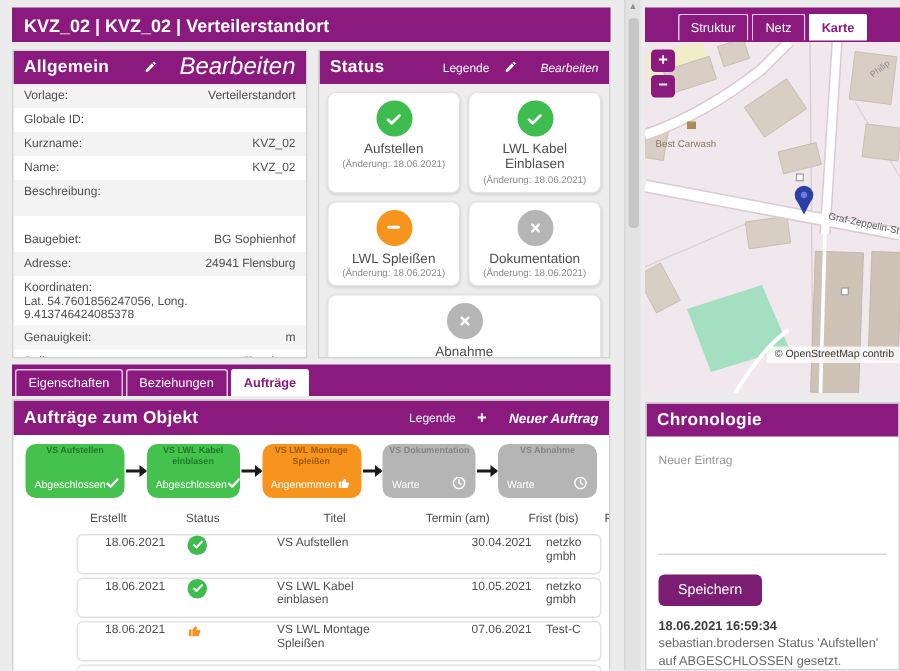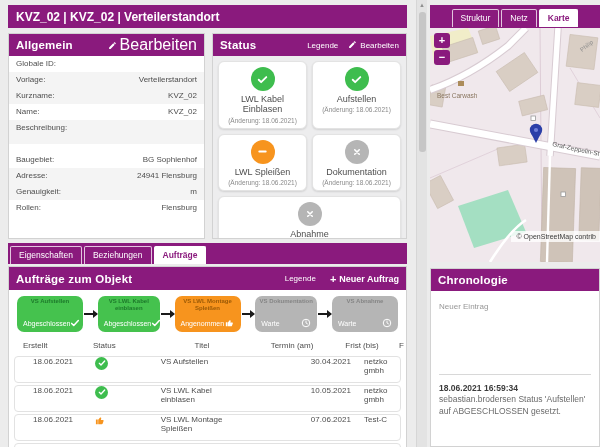--- a/index.html
+++ b/index.html
@@ -5,21 +5,21 @@
   * { margin:0; padding:0; box-sizing:border-box; }
   html,body { width:600px; height:447px; overflow:hidden; background:#ececec;
               font-family:"Liberation Sans", sans-serif; }
   #app { position:relative; width:600px; height:447px; }
 
   .purple-bar { background:#8a1a7d; color:#fff; display:flex; align-items:center; }
   .panel { position:absolute; background:#fff; border:1px solid #d2d2d2; overflow:hidden; }
   .panel-header { height:22px; padding:0 7px; justify-content:space-between; flex:none; }
   .panel-title { font-size:11.5px; font-weight:bold; letter-spacing:.2px; }
   .hdr-actions { display:flex; align-items:center; gap:10px; font-size:8px; }
-  .hdr-action { display:flex; align-items:center; gap:3px; cursor:pointer; }
+  .hdr-action { display:flex; align-items:center; gap:15px; cursor:pointer;font-style:italic; }
   .icon-svg { display:inline-block; vertical-align:middle; }
 
   
   #window-title-bar { position:absolute; left:8px; top:5px; width:399px; height:23px;
                       padding:0 8px; font-size:12px; font-weight:bold; }
 
   
   #allgemein-panel { left:8px; top:33px; width:197px; height:206px; display:flex; flex-direction:column; }
   .fields { font-size:8px; color:#4e4e4e; }
   .field-row { display:flex; justify-content:space-between; padding:3px 7px; line-height:1.25; }
@@ -61,21 +61,21 @@
   .chip.waiting { background:#b5b5b5; } .chip.waiting .chip-title { color:#858585; }
   .chip-title { font-size:6px; text-align:center; line-height:1.15; font-weight:bold; }
   .chip-status { display:flex; justify-content:space-between; align-items:center;
                  font-size:7px; padding:0 2px; }
   .wf-arrow { flex:1; min-width:10px; height:2px; background:#1a1a1a; position:relative; margin:0 1px; }
   .wf-arrow::after { content:""; position:absolute; right:-1px; top:-3px;
                      border-left:5px solid #1a1a1a; border-top:4px solid transparent;
                      border-bottom:4px solid transparent; }
 
   
-  #orders-table { font-size:8px; color:#4e4e4e; }
+  #orders-table { font-size:8px; color:#4e4e4e;padding-left:37px; }
   .t-head { display:flex; padding:4px 0 3px; }
   .t-head > div { line-height:1.2; }
   .col-erstellt { width:84px; padding-left:14px; }
   .col-status { width:56px; }
   .col-titel { width:106px; padding-left:20px; }
   .col-termin { width:74px; text-align:center; }
   .col-frist { width:66px; text-align:center; }
   .col-firma { flex:1; text-align:left; padding-left:4px; overflow:hidden; white-space:nowrap; }
   .t-row { display:flex; align-items:flex-start; background:#fff; border:1px solid #e2e2e2;
            border-radius:4px; margin:2px 5px; min-height:27px; cursor:pointer; }
@@ -128,27 +128,27 @@
       <span class="hdr-action">
         <span class="icon-svg">
           <svg width="9" height="9" viewBox="0 0 24 24">
               <path fill="#fff" d="M3 17.2V21h3.8L17.8 10 14 6.2 3 17.2zM20.7 7.1c.4-.4.4-1 0-1.4l-2.4-2.4c-.4-.4-1-.4-1.4 0l-1.8 1.8 3.8 3.8 1.8-1.8z"></path>
             </svg>
         </span>
         <span>Bearbeiten</span>
       </span>
     </div>
     <div class="fields">
+      <div class="field-row striped">
+        <span>Vorlage:</span>
+          <span>Verteilerstandort</span>
+        </div>
       <div class="field-row">
         <span>Globale ID:</span>
           <span></span>
-        </div>
-      <div class="field-row striped">
-        <span>Vorlage:</span>
-          <span>Verteilerstandort</span>
         </div>
       <div class="field-row striped">
         <span>Kurzname:</span>
           <span>KVZ_02</span>
         </div>
       <div class="field-row">
         <span>Name:</span>
           <span>KVZ_02</span>
         </div>
       <div class="field-row striped tall">
@@ -157,20 +157,24 @@
         </div>
       <div class="spacer"></div>
       <div class="field-row">
         <span>Baugebiet:</span>
           <span>BG Sophienhof</span>
         </div>
       <div class="field-row striped">
         <span>Adresse:</span>
           <span>24941 Flensburg</span>
         </div>
+      <div class="field-block">
+        <div>Koordinaten:</div>
+        <div style="max-width:128px">Lat. 54.7601856247056, Long. 9.413746424085378</div>
+      </div>
       <div class="field-row striped">
         <span>Genauigkeit:</span>
           <span>m</span>
         </div>
       <div class="field-row">
         <span>Rollen:</span>
           <span>Flensburg</span>
         </div>
     </div>
   </section>
@@ -190,30 +194,30 @@
         </span>
       </span>
     </div>
     <div id="status-body">
       <div class="status-card">
         <div class="status-icon st-done">
           <svg width="13" height="13" viewBox="0 0 24 24">
               <path d="M5 12.5l4.5 4.5L19 7.5" stroke="#fff" stroke-width="3.4" fill="none" stroke-linecap="round" stroke-linejoin="round"></path>
             </svg>
         </div>
-        <div class="status-label">LWL Kabel Einblasen</div>
+        <div class="status-label">Aufstellen</div>
         <div class="status-caption">(Änderung: 18.06.2021)</div>
       </div>
       <div class="status-card">
         <div class="status-icon st-done">
           <svg width="13" height="13" viewBox="0 0 24 24">
               <path d="M5 12.5l4.5 4.5L19 7.5" stroke="#fff" stroke-width="3.4" fill="none" stroke-linecap="round" stroke-linejoin="round"></path>
             </svg>
         </div>
-        <div class="status-label">Aufstellen</div>
+        <div class="status-label">LWL Kabel Einblasen</div>
         <div class="status-caption">(Änderung: 18.06.2021)</div>
       </div>
       <div class="status-card">
         <div class="status-icon st-partial">
           <svg width="13" height="13" viewBox="0 0 24 24">
               <path d="M6 12h12" stroke="#fff" stroke-width="3.4" stroke-linecap="round"></path>
             </svg>
         </div>
         <div class="status-label">LWL Spleißen</div>
         <div class="status-caption">(Änderung: 18.06.2021)</div>
@@ -440,20 +444,21 @@
       <button class="zoom-btn">−</button>
     </div>
     <div id="map-attribution">© OpenStreetMap contrib</div>
   </div>
 
   <section id="chronologie-panel" class="panel">
     <div class="purple-bar panel-header">
       <span class="panel-title">Chronologie</span>
     </div>
     <div id="chrono-entry">Neuer Eintrag</div>
+    <button id="chrono-save">Speichern</button>
     <p id="chrono-log">
       <b>18.06.2021 16:59:34</b>
       <span>sebastian.brodersen</span>
       <span>Status 'Aufstellen' auf ABGESCHLOSSEN gesetzt.</span>
     </p>
   </section>
 
 </div>
 
 </body></html>

